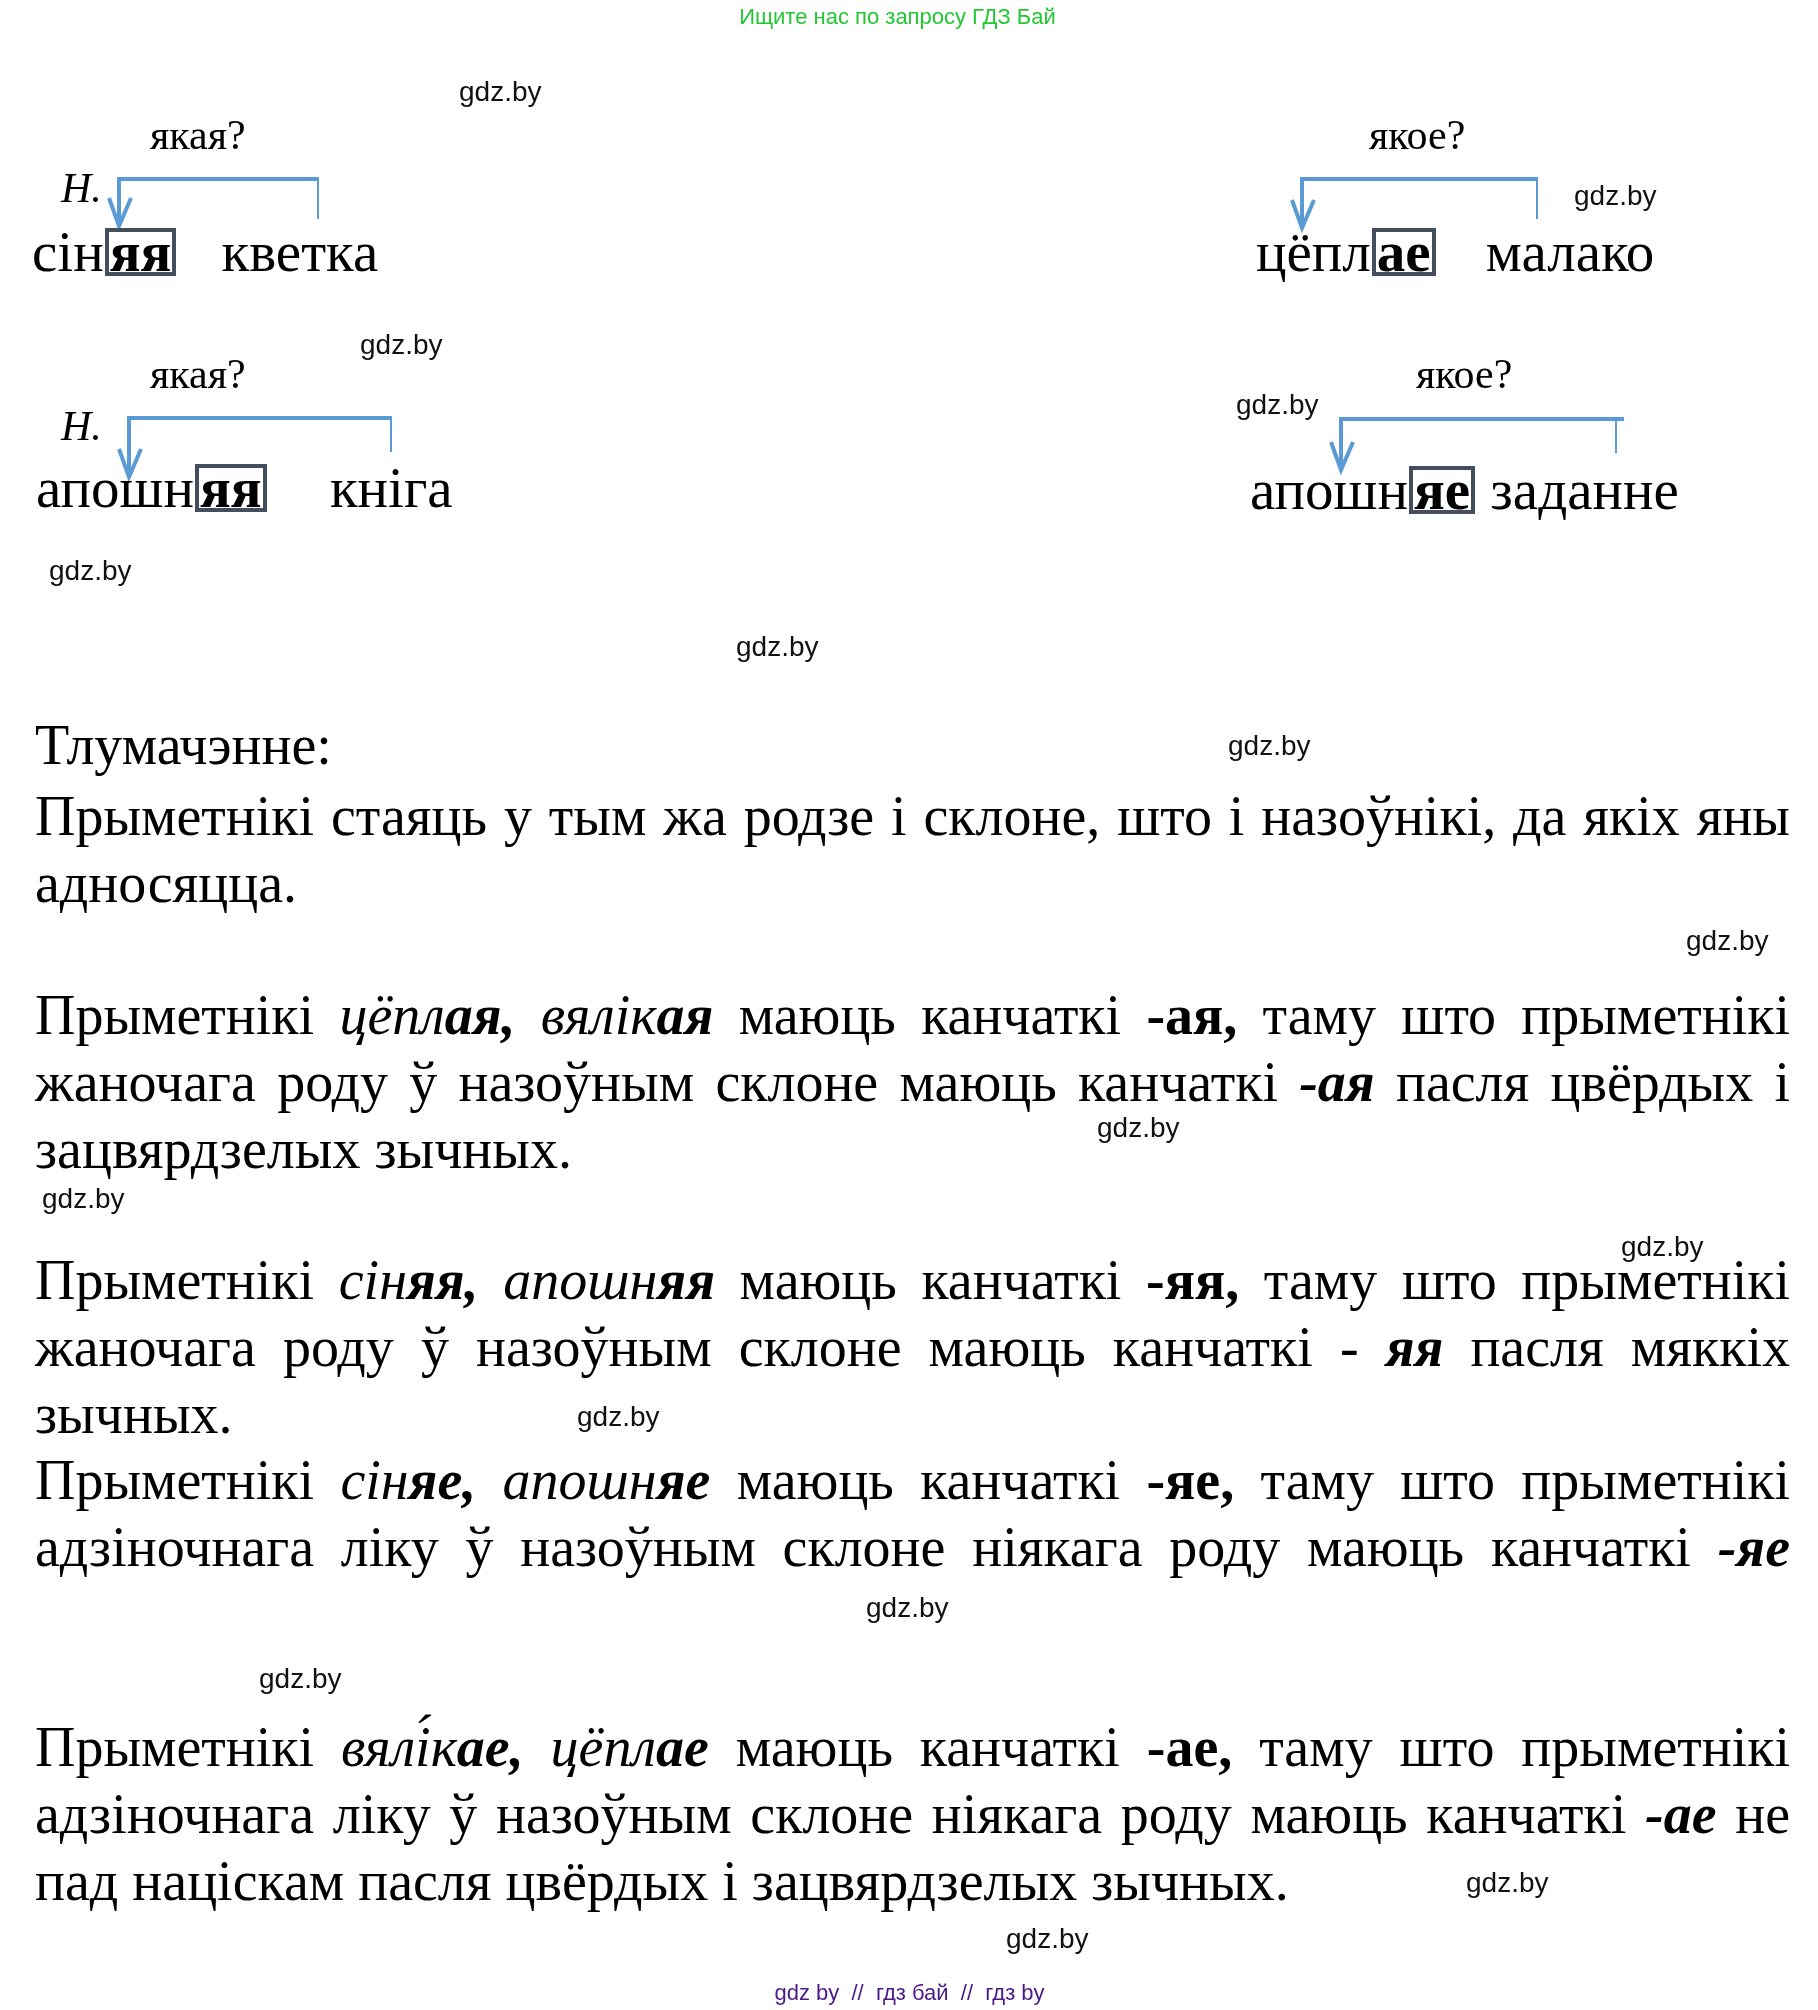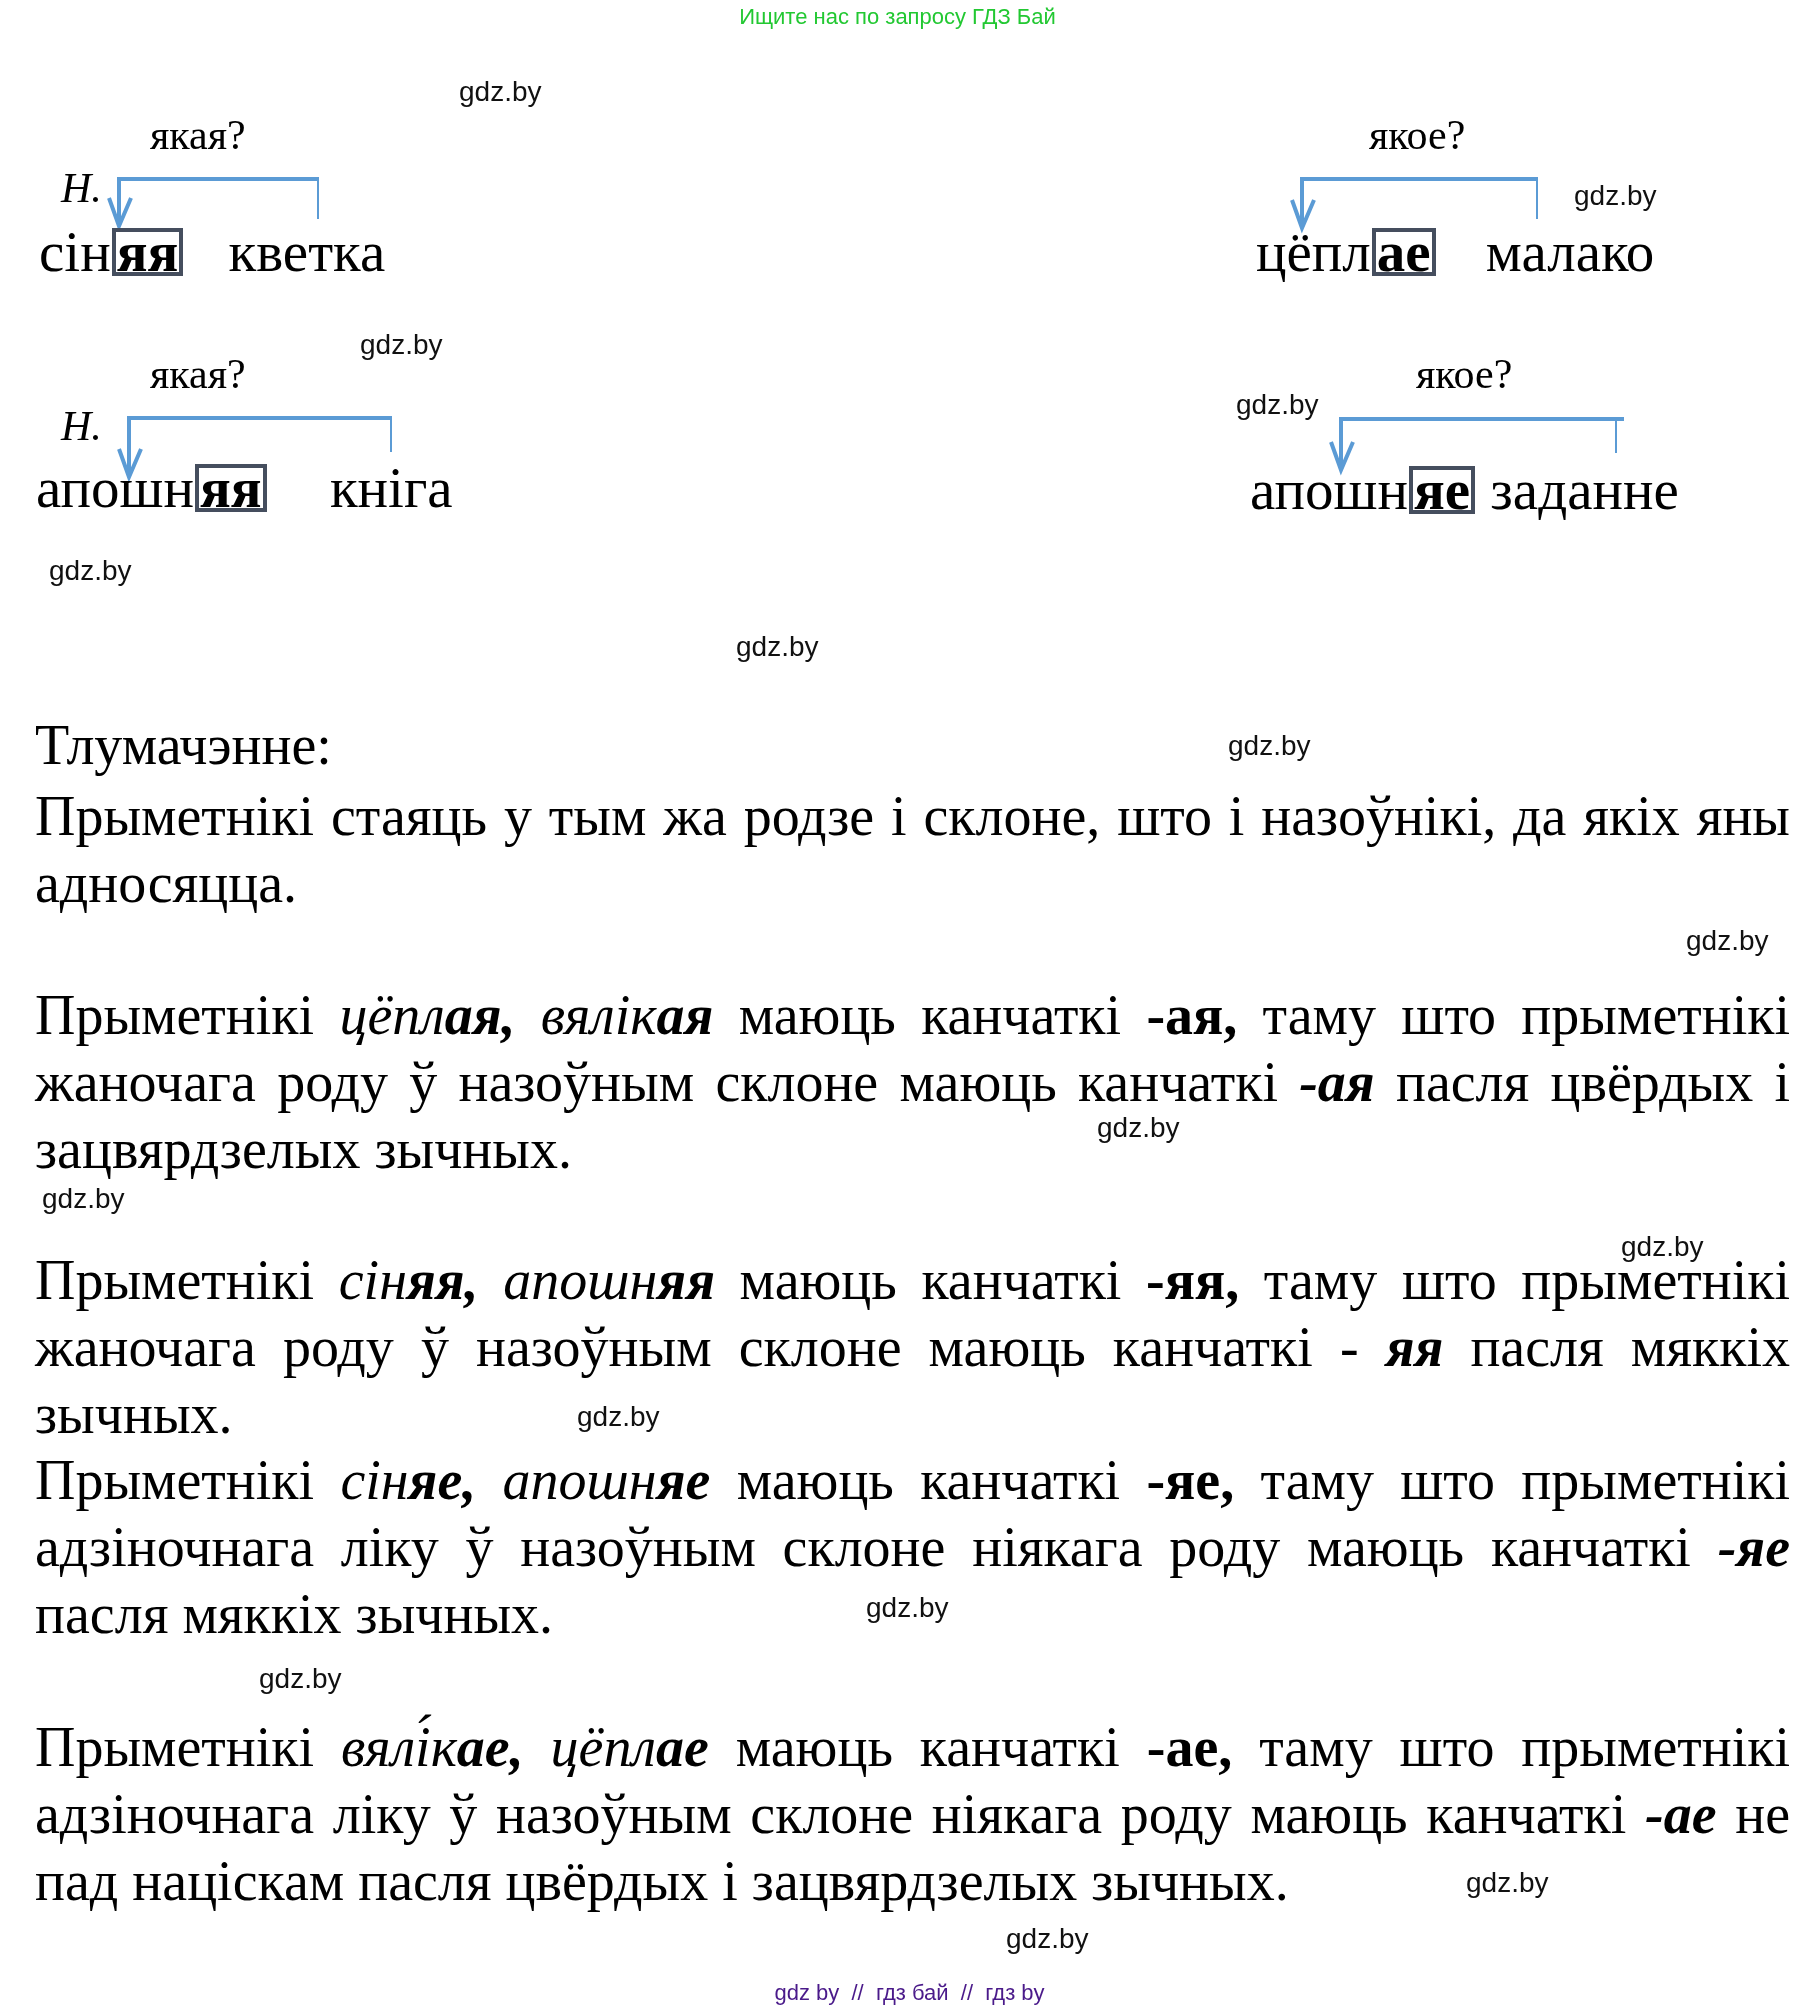--- a/index.html
+++ b/index.html
@@ -37,21 +37,21 @@
 
 <div>
   <div class="abs q" style="left:150px;top:113px;">якая?</div>
   <div class="abs case" style="left:61px;top:166px;">Н.</div>
   <div class="line-h" style="left:117px;top:177px;width:202px;background:#5b9bd5;"></div>
   <div class="line-v" style="left:317px;top:179px;height:40px;background:#5b9bd5;"></div>
   <div class="arrow-v" style="left:117px;top:177px;height:48px;background:#5b9bd5;"></div>
   <svg class="arrowhead" style="left:107px;top:196px;" width="26" height="32" viewBox="0 0 26 32">
       <polyline points="2,2 12,30 24,2" fill="none" stroke="#5b9bd5" stroke-width="4"></polyline>
     </svg>
-  <div class="abs word" style="left:39px;top:221px;">
+  <div class="abs word" style="left:32px;top:221px;">
     <span>сін</span><span class="box">яя</span>
     <span style="margin-left:30px;">кветка</span>
   </div>
 </div>
 
 <div>
   <div class="abs q" style="left:1369px;top:113px;">якое?</div>
   <div class="line-h" style="left:1300px;top:177px;width:238px;background:#5b9bd5;"></div>
   <div class="line-v" style="left:1536px;top:179px;height:40px;background:#5b9bd5;"></div>
   <div class="arrow-v" style="left:1300px;top:177px;height:50px;background:#5b9bd5;"></div>
@@ -104,21 +104,20 @@
     <span class="ln last"><span>зацвярдзелых зычных.</span></span>
   </div>
 <div class="para" style="top:1247px;">
     <span class="ln"><span>Прыметнікі </span><span class="s-i">сін</span><span class="s-bi">яя,</span><span> </span><span class="s-i">апошн</span><span class="s-bi">яя</span><span> маюць канчаткі </span><span class="s-b">-яя,</span><span> таму што прыметнікі</span></span>
     <span class="ln"><span>жаночага роду ў назоўным склоне маюць канчаткі - </span><span class="s-bi">яя</span><span> пасля мяккіх</span></span>
     <span class="ln last"><span>зычных.</span></span>
   </div>
 <div class="para" style="top:1447px;">
     <span class="ln"><span>Прыметнікі </span><span class="s-i">сін</span><span class="s-bi">яе,</span><span> </span><span class="s-i">апошн</span><span class="s-bi">яе</span><span> маюць канчаткі </span><span class="s-b">-яе,</span><span> таму што прыметнікі</span></span>
     <span class="ln"><span>адзіночнага ліку ў назоўным склоне ніякага роду маюць канчаткі </span><span class="s-bi">-яе</span></span>
-    <span class="ln last"><span>пасля мяккіх зычных.</span></span>
   </div>
 <div class="para" style="top:1714px;">
     <span class="ln"><span>Прыметнікі </span><span class="s-i">вялі́к</span><span class="s-bi">ае,</span><span> </span><span class="s-i">цёпл</span><span class="s-bi">ае</span><span> маюць канчаткі </span><span class="s-b">-ае,</span><span> таму што прыметнікі</span></span>
     <span class="ln"><span>адзіночнага ліку ў назоўным склоне ніякага роду маюць канчаткі </span><span class="s-bi">-ае</span><span> не</span></span>
     <span class="ln last"><span>пад націскам пасля цвёрдых і зацвярдзелых зычных.</span></span>
   </div>
 
 <div id="wm-layer">
     <div class="abs wm" style="left: 459px; top: 77px;">gdz.by</div>
     <div class="abs wm" style="left: 1574px; top: 181px;">gdz.by</div>

